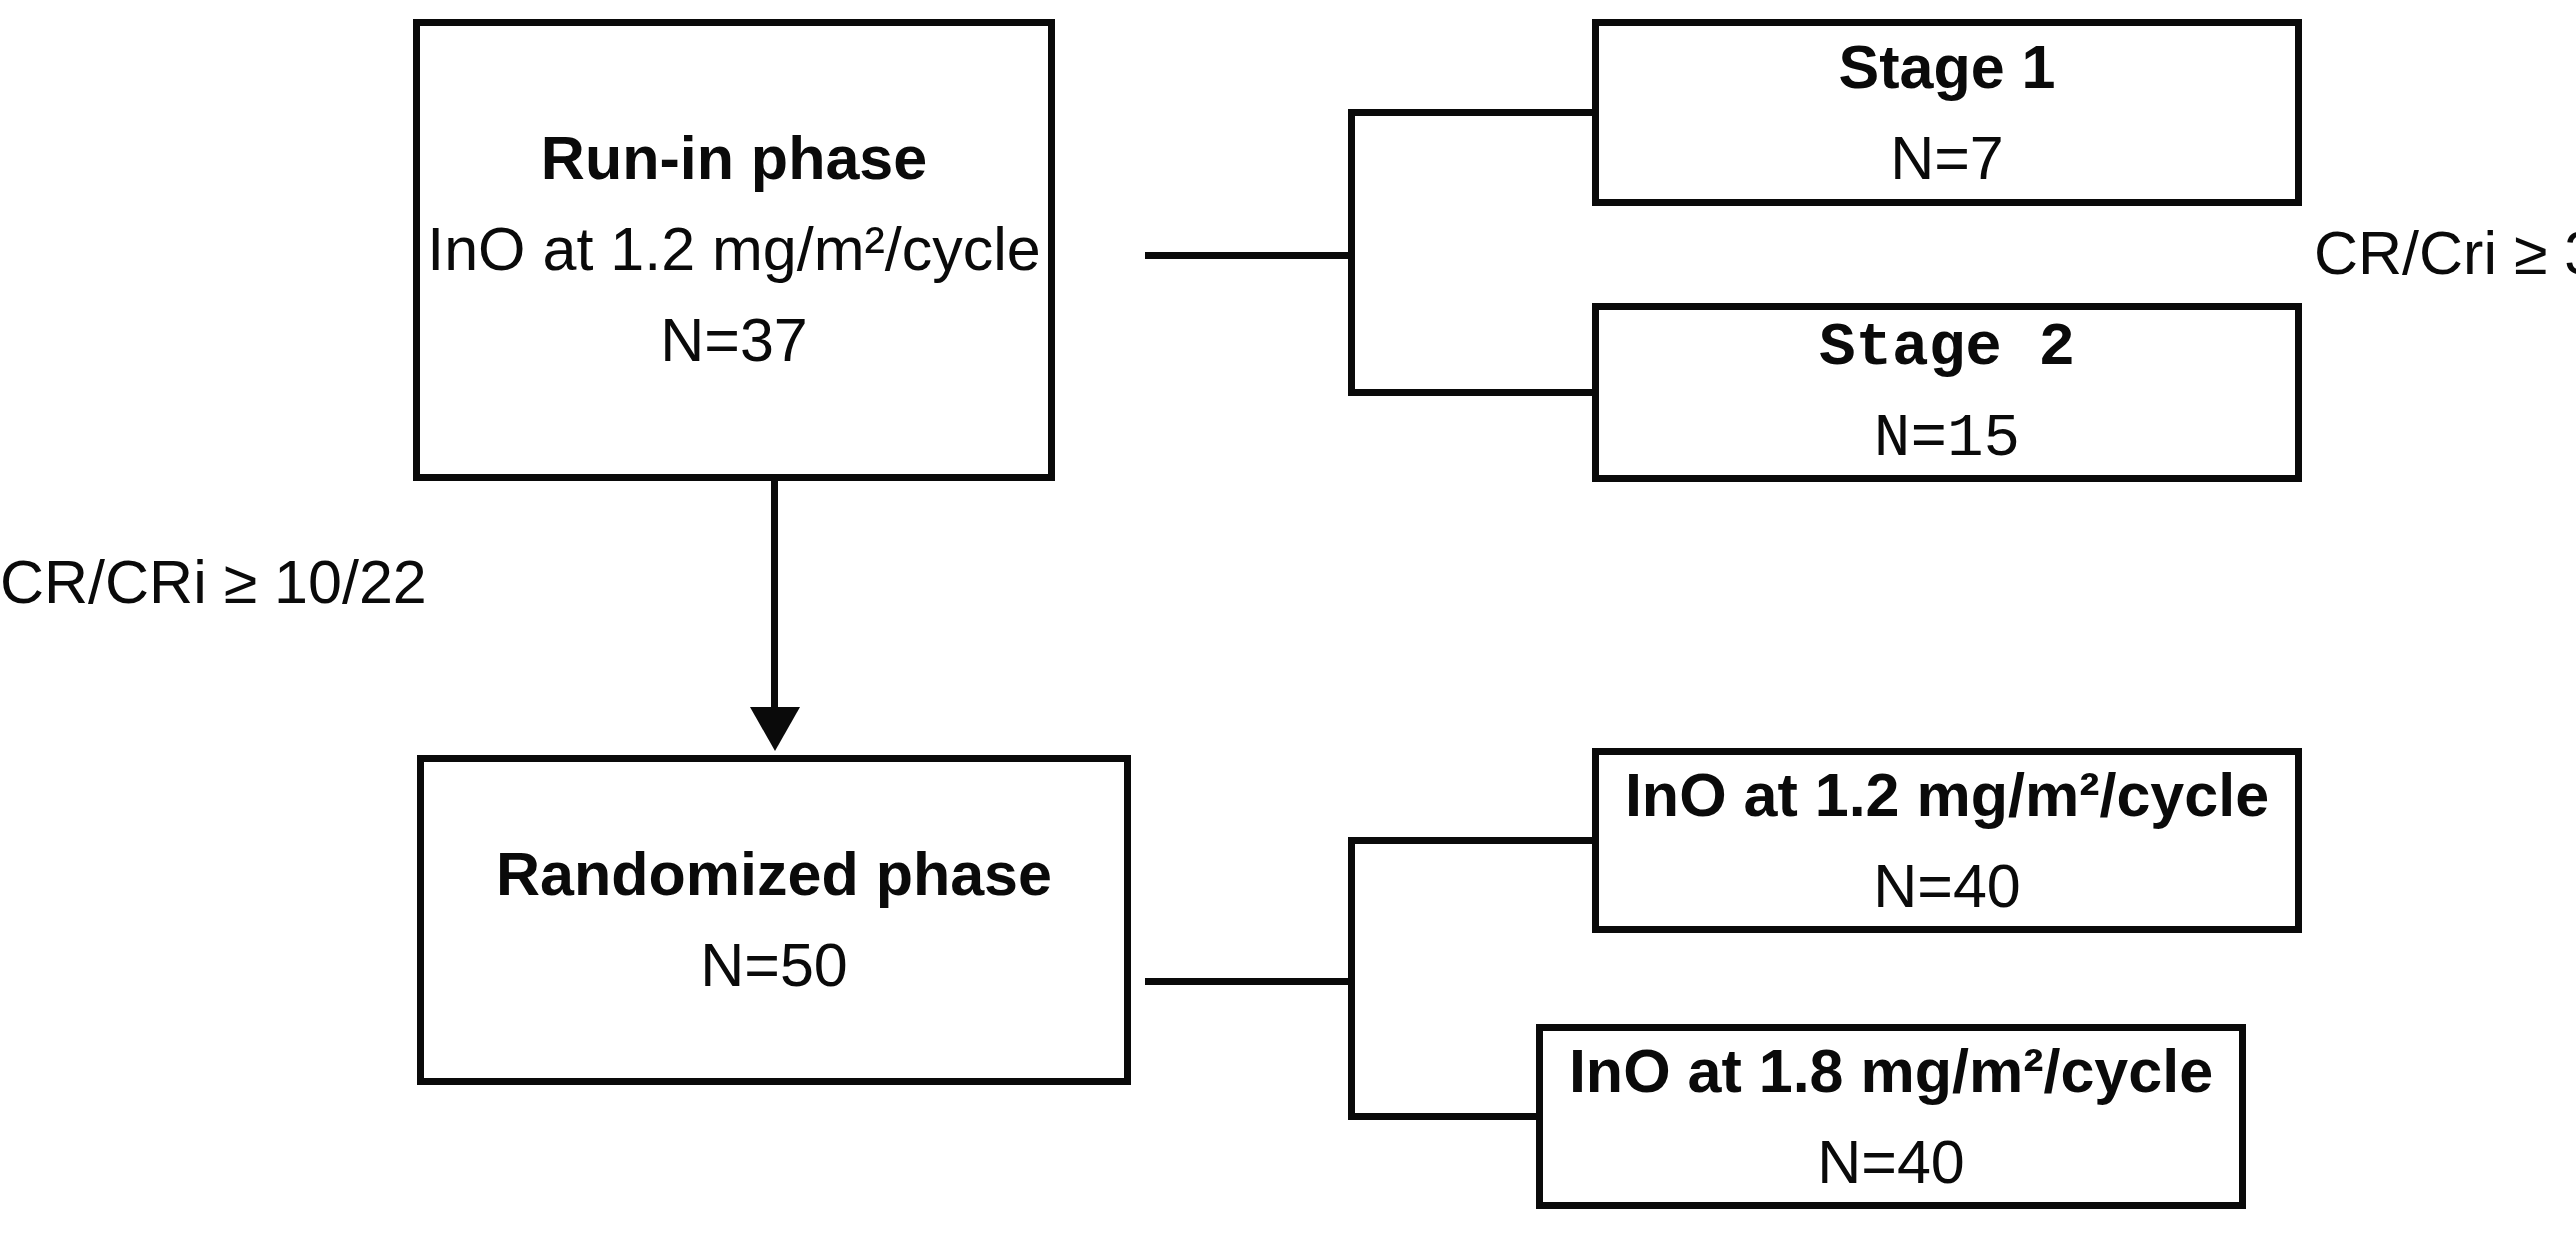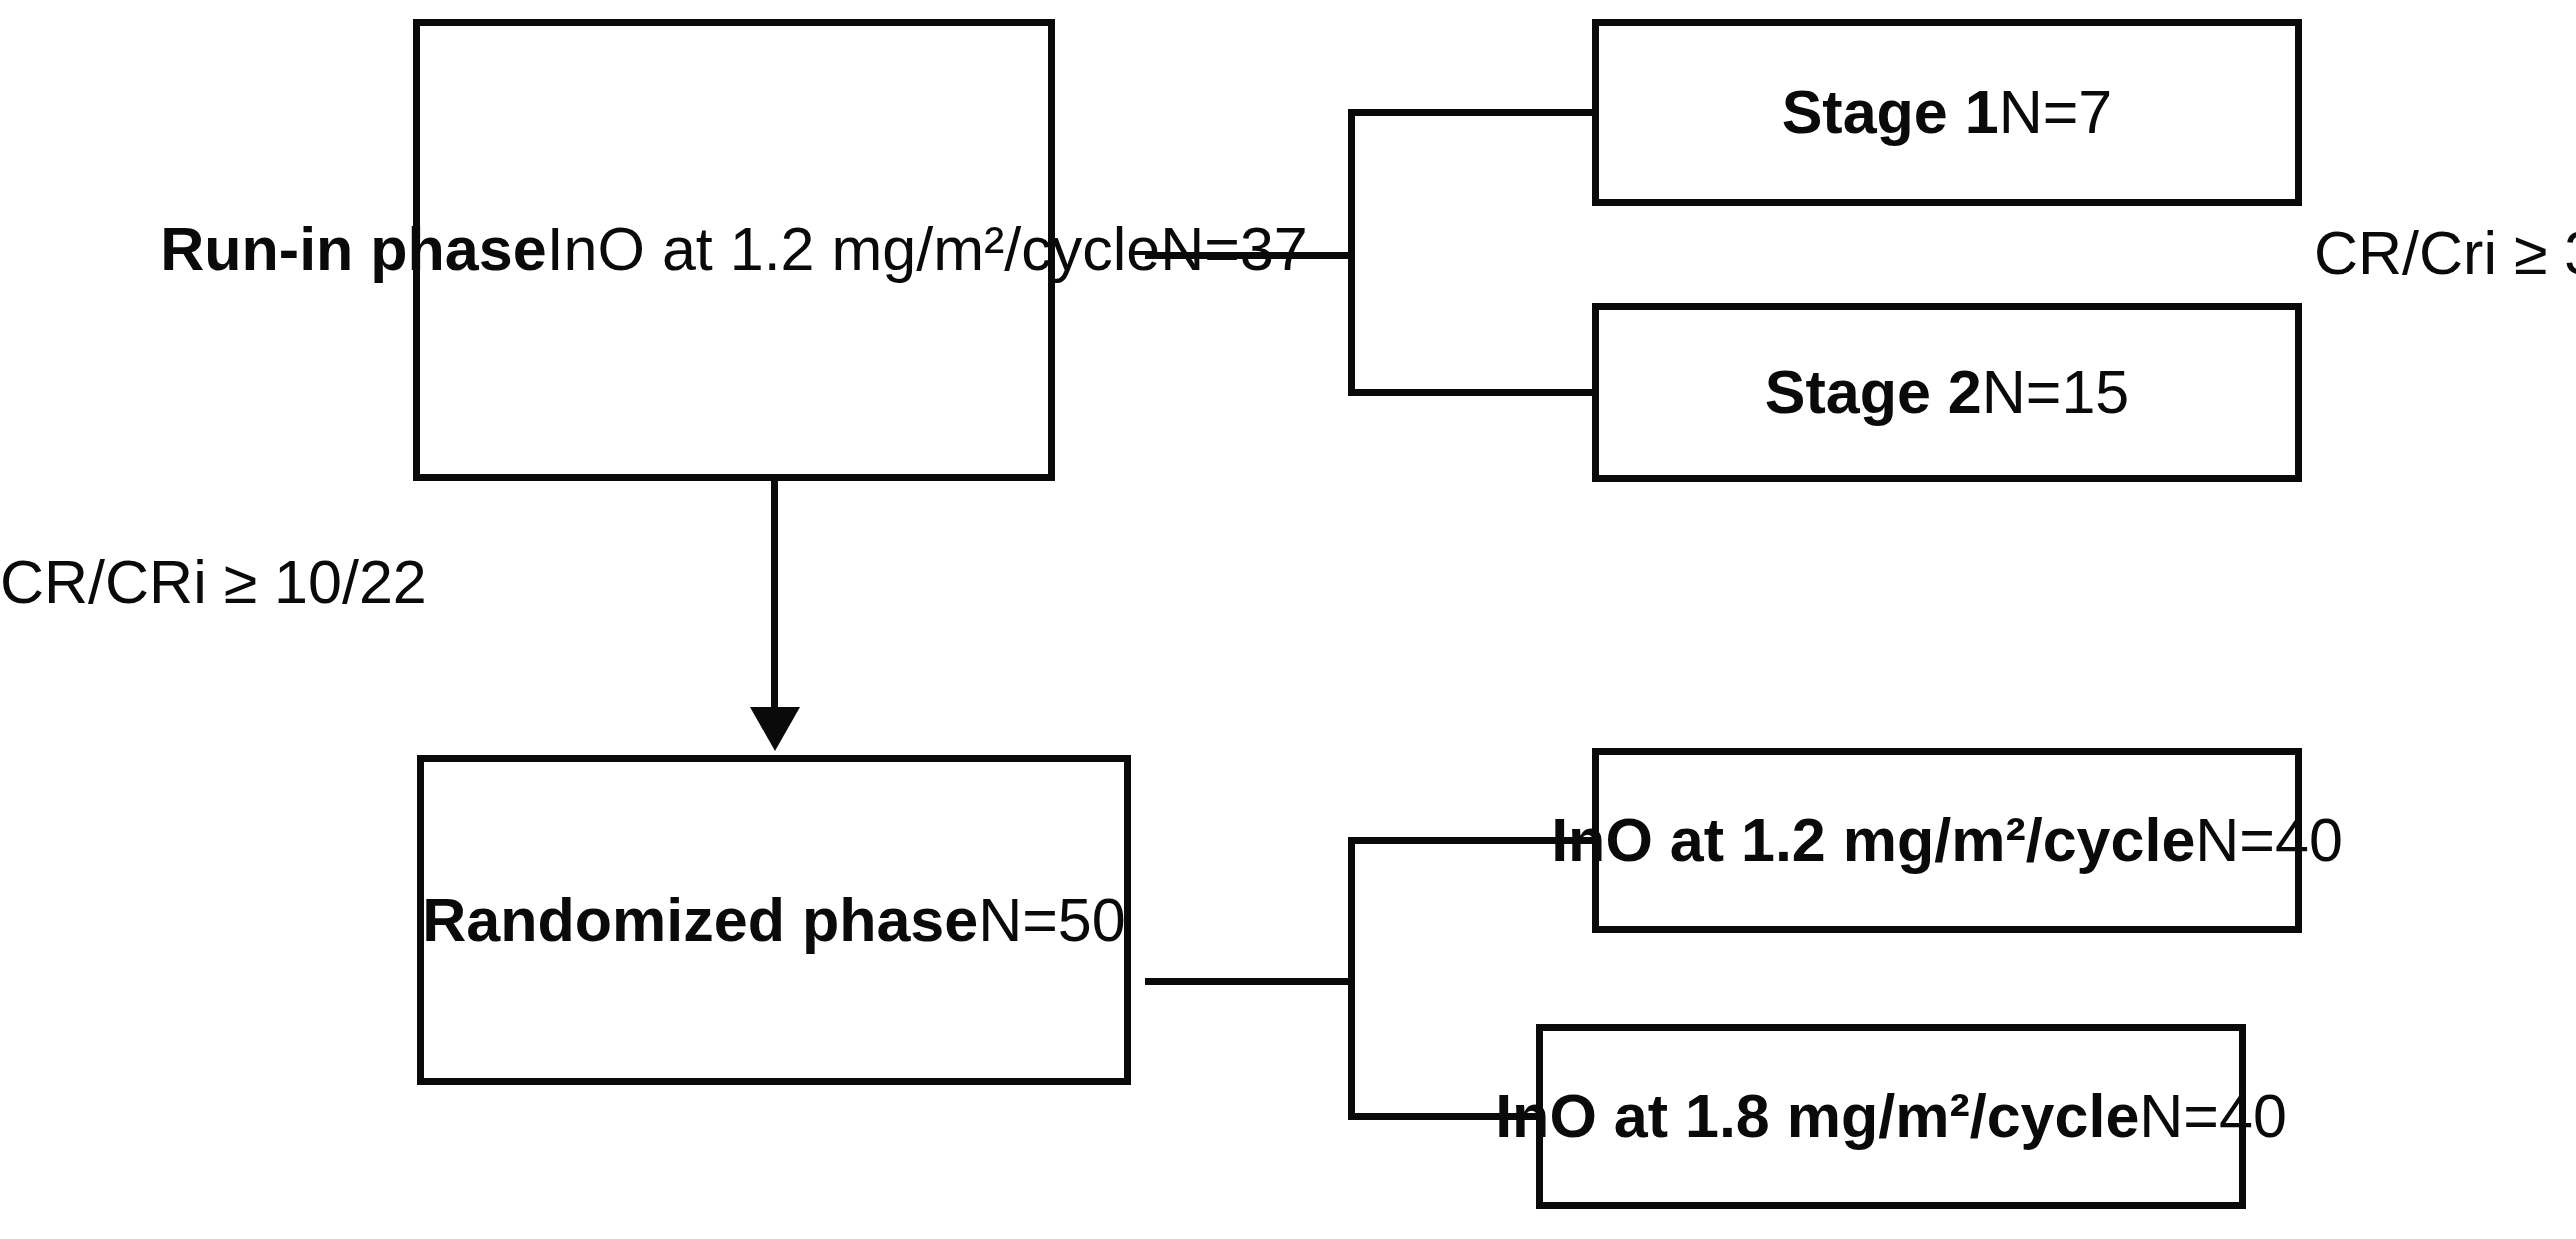--- a/index.html
+++ b/index.html
@@ -15,25 +15,26 @@
     font-family: "Liberation Sans", sans-serif;
     color: #0a0a0a;
     overflow: hidden;
   }
   .box {
     position: absolute;
     box-sizing: border-box;
     border: 7.2px solid #0a0a0a;
     background: #ffffff;
     display: flex;
-    flex-direction: row;
+    flex-direction: column;
     justify-content: center;
     align-items: center;
     text-align: center;
     z-index: 2;
+    gap: 16px;
   }
   .bline {
     font-size: 61px;
     line-height: 75px;
     white-space: nowrap;
   }
   .bold { font-weight: bold; }
   .conn {
     position: absolute;
     background: #0a0a0a;
@@ -65,21 +66,21 @@
     <div class="bline bold">Run-in phase</div>
     <div class="bline">InO at 1.2 mg/m²/cycle</div>
     <div class="bline">N=37</div>
   </div>
 
   <div class="box" style="left:1592px; top:19px; width:710px; height:187px;">
     <div class="bline bold">Stage 1</div>
     <div class="bline">N=7</div>
   </div>
 
-  <div class="box" style="left:1592px; top:303px; width:710px; height:179px;">
+  <div class="box" style="left:1592px; top:303px; width:710px; height:179px;font-family:Liberation Mono, monospace;">
     <div class="bline bold">Stage 2</div>
     <div class="bline">N=15</div>
   </div>
 
   <div class="box" style="left:417px; top:755px; width:714px; height:330px;">
     <div class="bline bold">Randomized phase</div>
     <div class="bline">N=50</div>
   </div>
 
   <div class="box" style="left:1592px; top:748px; width:710px; height:185px;">

